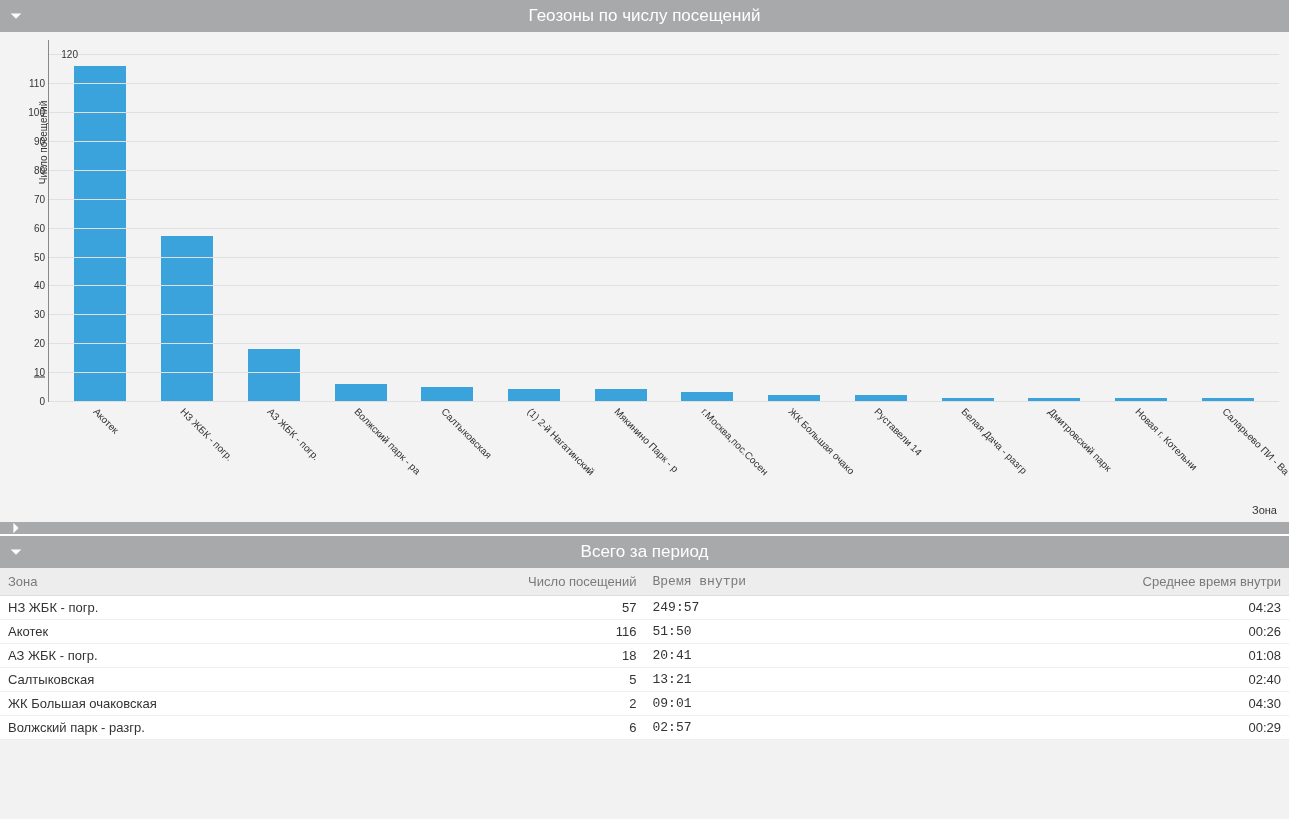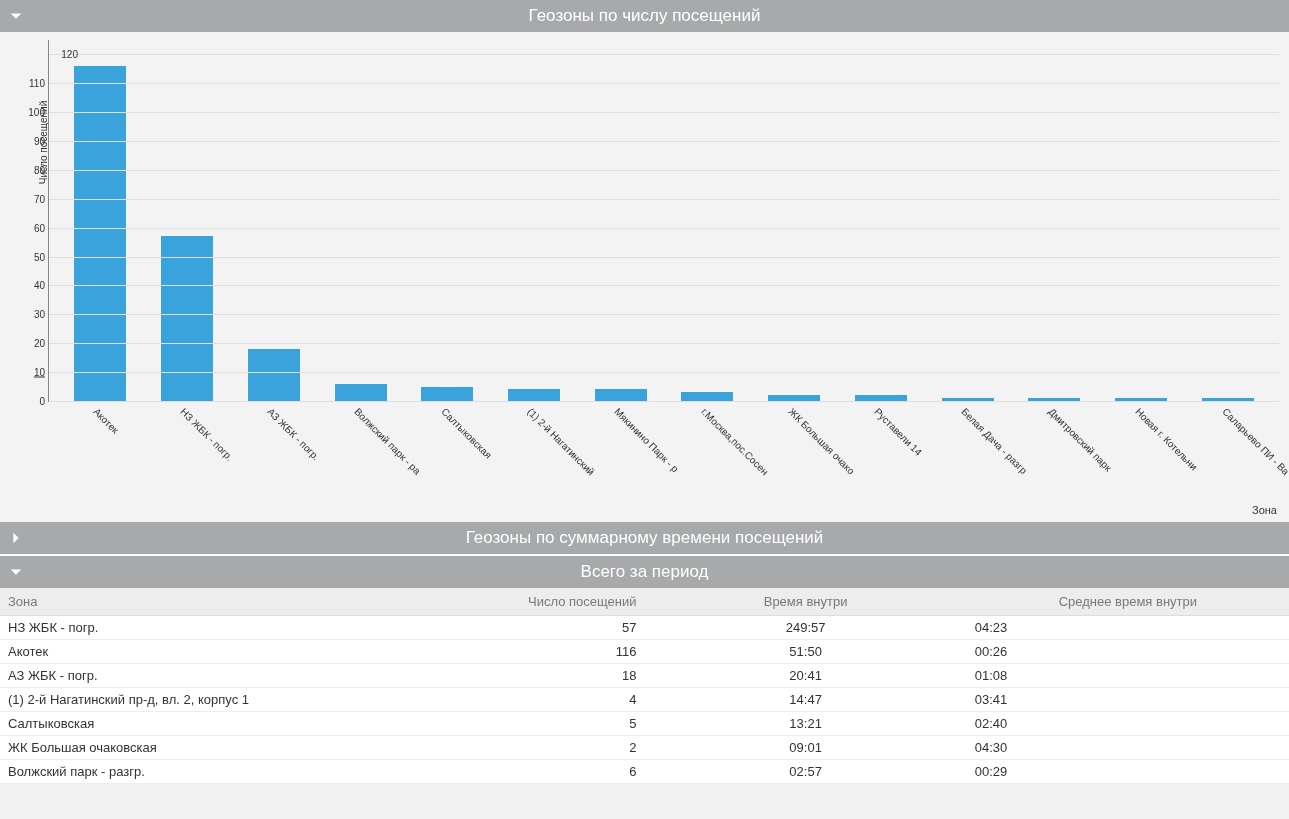--- a/index.html
+++ b/index.html
@@ -121,22 +121,22 @@
     padding: 6px 8px;
     border-bottom: 1px solid #ddd;
   }
   table.data tbody td {
     padding: 4px 8px;
     border-bottom: 1px solid #eee;
     color: #333;
   }
   table.data th.c0, table.data td.c0 { text-align: left; width: 34%; }
   table.data th.c1, table.data td.c1 { text-align: right; width: 16%; }
-  table.data th.c2, table.data td.c2 { text-align: center; width: 25%; }
-  table.data th.c3, table.data td.c3 { width: 25%; }
+  table.data th.c2, table.data td.c2 { text-align: left; width: 25%; font-family: Liberation Mono, monospace; }
+  table.data th.c3, table.data td.c3 { text-align: right; width: 25%; }
   .spacer { height: 2px; background: #fff; }
 </style>
 </head>
 <body>
 
 <div class="section-header">
   <span class="chev">
     <svg viewBox="0 0 16 16">
         <path d="M2 5 l6 6 l6 -6 z"></path>
       </svg>
@@ -264,21 +264,20 @@
     </div>
   <div class="xaxis-title">Зона</div>
 </div>
 
 <div class="section-header">
   <span class="chev">
     <svg viewBox="0 0 16 16">
         <path d="M5 2 l6 6 l-6 6 z"></path>
       </svg>
   </span>
-  <span>Геозоны по суммарному времени посещений</span>
 </div>
 
 <div class="spacer"></div>
 
 <div class="section-header">
   <span class="chev">
     <svg viewBox="0 0 16 16">
         <path d="M2 5 l6 6 l6 -6 z"></path>
       </svg>
   </span>
@@ -307,26 +306,20 @@
         <td class="c2">51:50</td>
         <td class="c3">00:26</td>
       </tr>
       <tr>
         <td class="c0">АЗ ЖБК - погр.</td>
         <td class="c1">18</td>
         <td class="c2">20:41</td>
         <td class="c3">01:08</td>
       </tr>
       <tr>
-        <td class="c0">(1) 2-й Нагатинский пр-д, вл. 2, корпус 1</td>
-        <td class="c1">4</td>
-        <td class="c2">14:47</td>
-        <td class="c3">03:41</td>
-      </tr>
-      <tr>
         <td class="c0">Салтыковская</td>
         <td class="c1">5</td>
         <td class="c2">13:21</td>
         <td class="c3">02:40</td>
       </tr>
       <tr>
         <td class="c0">ЖК Большая очаковская</td>
         <td class="c1">2</td>
         <td class="c2">09:01</td>
         <td class="c3">04:30</td>

